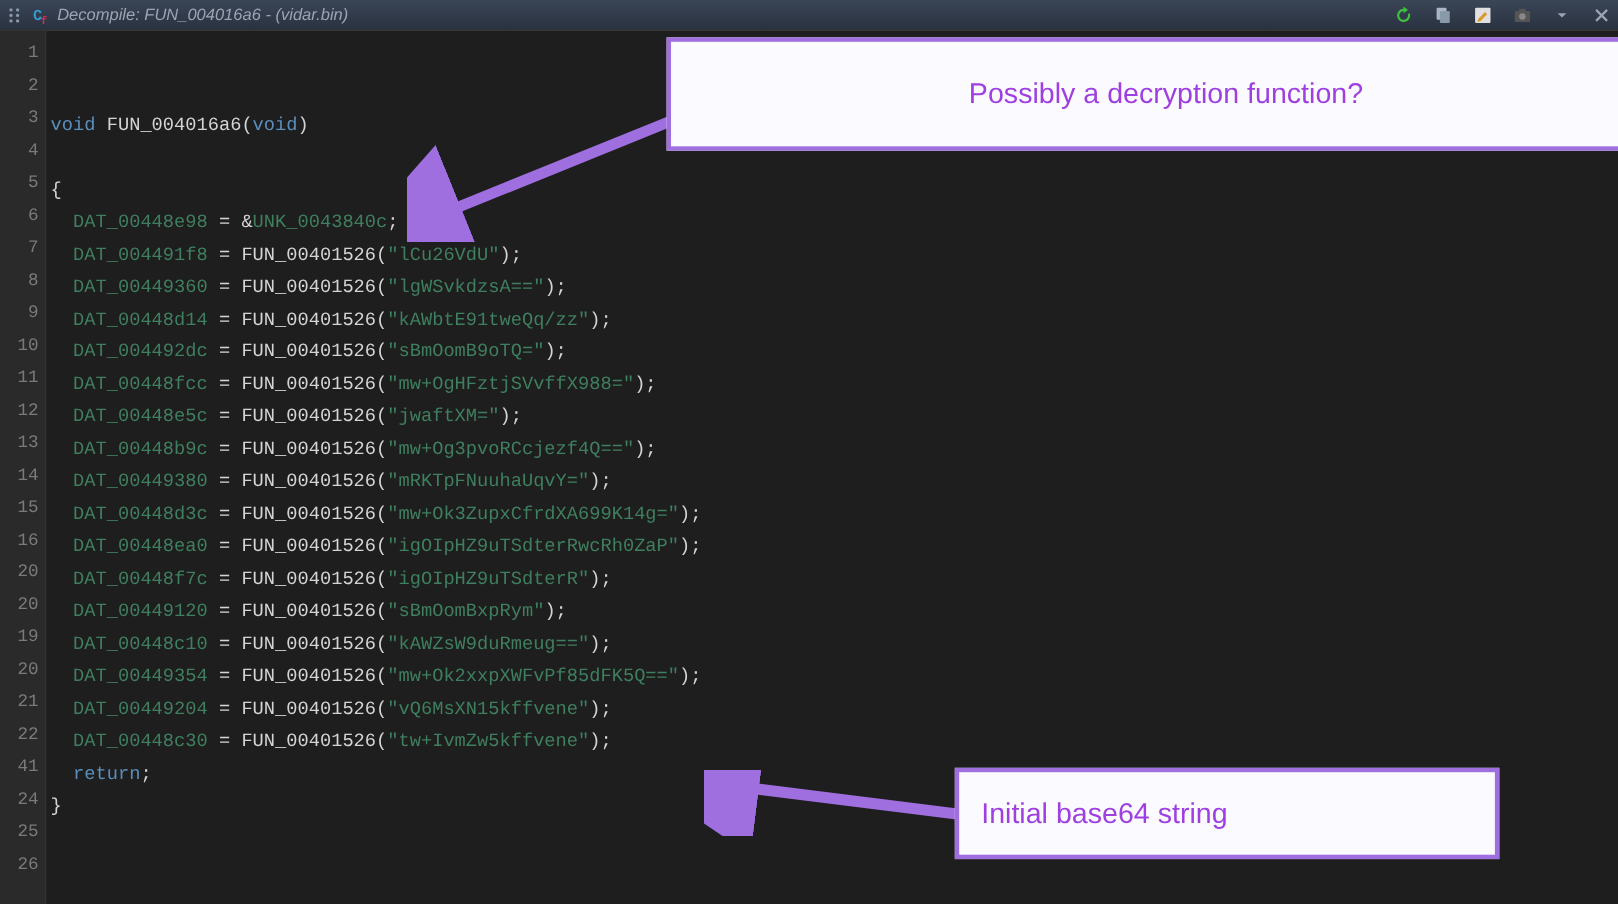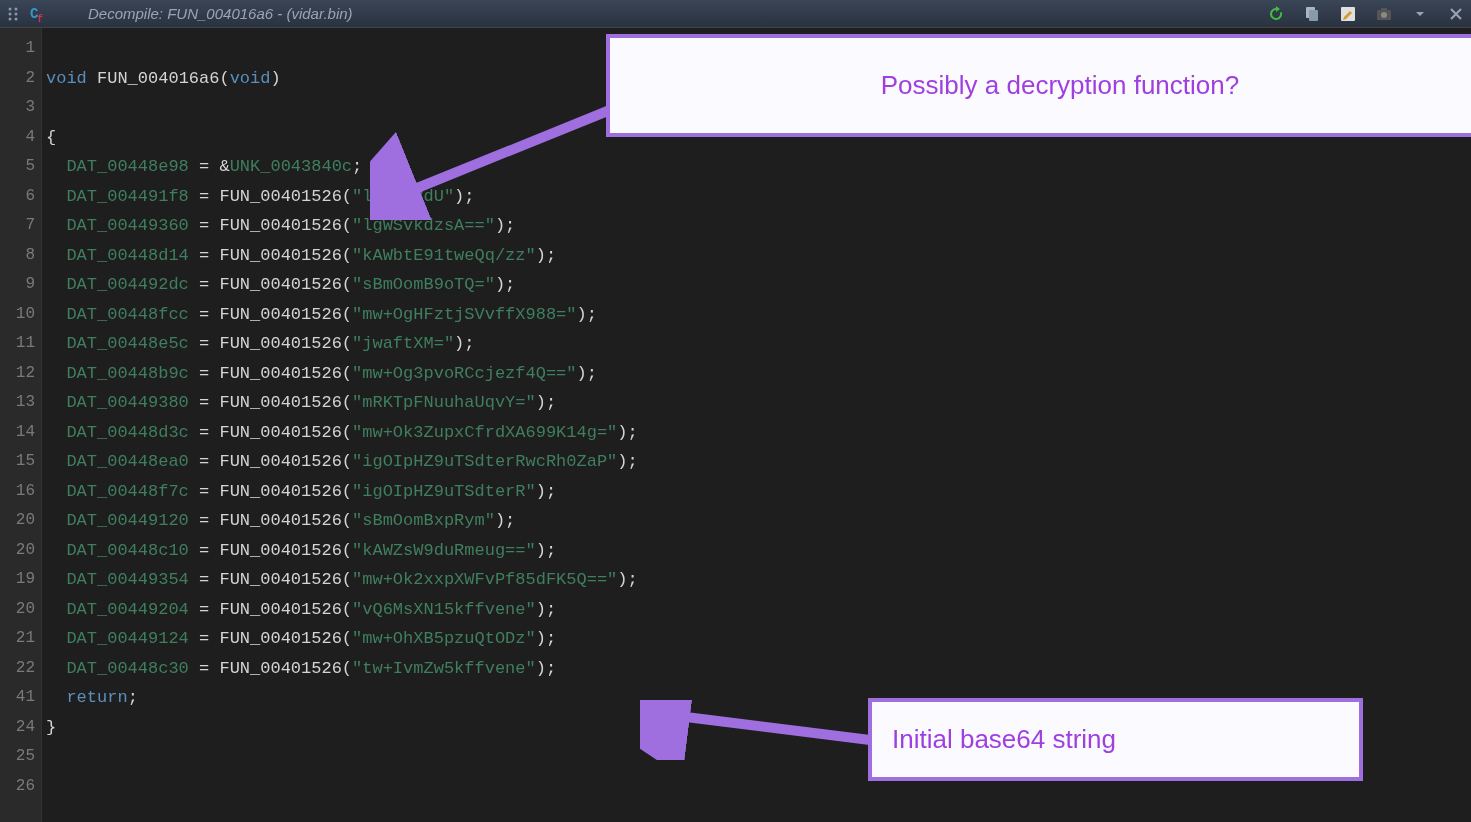--- a/index.html
+++ b/index.html
@@ -19,21 +19,21 @@
     align-items: center;
     justify-content: space-between;
     padding: 0 4px;
     border-bottom: 1px solid #444;
   }
   .title-left { display: flex; align-items: center; gap: 6px; }
   .title-icon {
     width: 18px; height: 18px;
     display: inline-flex; align-items: center; justify-content: center;
   }
-  .title-text { color: #9aa4b2; font-style: italic; font-size: 15px; font-family: Arial, sans-serif; margin-left: 36px; }
+  .title-text { color: #9aa4b2; font-style: italic; font-size: 15px; font-family: Arial, sans-serif; }
   .title-actions { display: flex; gap: 14px; align-items: center; }
   .title-btn {
     width: 22px; height: 22px;
     display: inline-flex; align-items: center; justify-content: center;
     cursor: pointer;
   }
   .code-area {
     display: flex;
     height: calc(100% - 28px);
     background: #1e1e1e;
@@ -46,20 +46,21 @@
     padding-top: 6px;
     user-select: none;
     border-right: 1px solid #333;
   }
   .gutter div { height: 29.5px; line-height: 29.5px; padding-right: 6px; font-size: 16px; }
   .code-lines {
     padding-top: 6px;
     padding-left: 4px;
     flex: 1;
     position: relative;
+    margin-top: 36px;
   }
   .line { height: 29.5px; line-height: 29.5px; white-space: pre; font-size: 17px; }
   .kw { color: #5a8fbd; }
   .fn { color: #d4d4d4; }
   .call { color: #d4d4d4; }
   .dat { color: #3f7f5f; }
   .unk { color: #3f7f5f; }
   .str { color: #3f7f5f; }
   .eq { color: #d4d4d4; }
   .punct { color: #d4d4d4; }
@@ -191,21 +192,20 @@
       <div class="line">  <span class="dat">DAT_00448e5c</span> <span class="eq">=</span> <span class="call">FUN_00401526</span><span class="punct">(</span><span class="str">"jwaftXM="</span><span class="punct">);</span></div>
       <div class="line">  <span class="dat">DAT_00448b9c</span> <span class="eq">=</span> <span class="call">FUN_00401526</span><span class="punct">(</span><span class="str">"mw+Og3pvoRCcjezf4Q=="</span><span class="punct">);</span></div>
       <div class="line">  <span class="dat">DAT_00449380</span> <span class="eq">=</span> <span class="call">FUN_00401526</span><span class="punct">(</span><span class="str">"mRKTpFNuuhaUqvY="</span><span class="punct">);</span></div>
       <div class="line">  <span class="dat">DAT_00448d3c</span> <span class="eq">=</span> <span class="call">FUN_00401526</span><span class="punct">(</span><span class="str">"mw+Ok3ZupxCfrdXA699K14g="</span><span class="punct">);</span></div>
       <div class="line">  <span class="dat">DAT_00448ea0</span> <span class="eq">=</span> <span class="call">FUN_00401526</span><span class="punct">(</span><span class="str">"igOIpHZ9uTSdterRwcRh0ZaP"</span><span class="punct">);</span></div>
       <div class="line">  <span class="dat">DAT_00448f7c</span> <span class="eq">=</span> <span class="call">FUN_00401526</span><span class="punct">(</span><span class="str">"igOIpHZ9uTSdterR"</span><span class="punct">);</span></div>
       <div class="line">  <span class="dat">DAT_00449120</span> <span class="eq">=</span> <span class="call">FUN_00401526</span><span class="punct">(</span><span class="str">"sBmOomBxpRym"</span><span class="punct">);</span></div>
       <div class="line">  <span class="dat">DAT_00448c10</span> <span class="eq">=</span> <span class="call">FUN_00401526</span><span class="punct">(</span><span class="str">"kAWZsW9duRmeug=="</span><span class="punct">);</span></div>
       <div class="line">  <span class="dat">DAT_00449354</span> <span class="eq">=</span> <span class="call">FUN_00401526</span><span class="punct">(</span><span class="str">"mw+Ok2xxpXWFvPf85dFK5Q=="</span><span class="punct">);</span></div>
       <div class="line">  <span class="dat">DAT_00449204</span> <span class="eq">=</span> <span class="call">FUN_00401526</span><span class="punct">(</span><span class="str">"vQ6MsXN15kffvene"</span><span class="punct">);</span></div>
-      <div class="line">  <span class="dat">DAT_00449124</span> <span class="eq">=</span> <span class="call">FUN_00401526</span><span class="punct">(</span><span class="str">"mw+OhXB5pzuQtODz"</span><span class="punct">);</span></div>
       <div class="line">  <span class="dat">DAT_00448c30</span> <span class="eq">=</span> <span class="call">FUN_00401526</span><span class="punct">(</span><span class="str">"tw+IvmZw5kffvene"</span><span class="punct">);</span></div>
       <div class="line">  <span class="ret">return</span><span class="punct">;</span></div>
       <div class="line"><span class="punct">}</span></div>
       <div class="line"><span class="punct"></span></div>
     </div>
 </div>
 
 <div class="callout callout1">Possibly a decryption function?</div>
 <div class="callout callout2">Initial base64 string</div>
 

